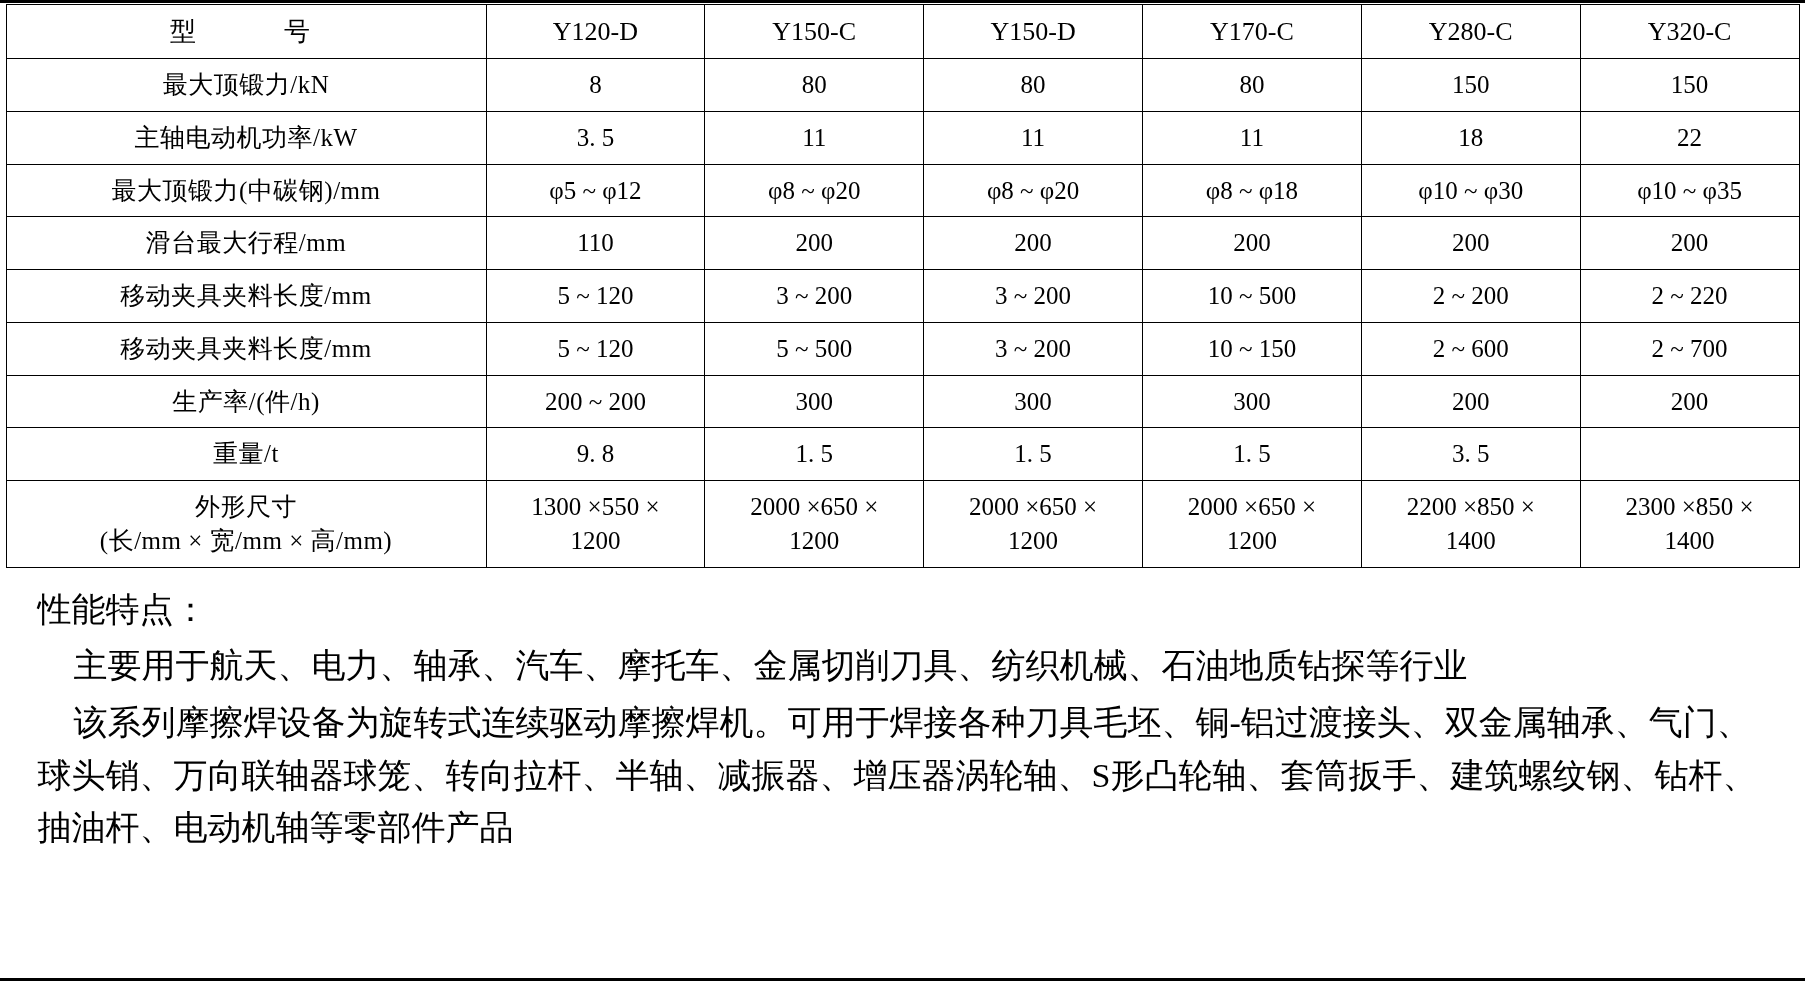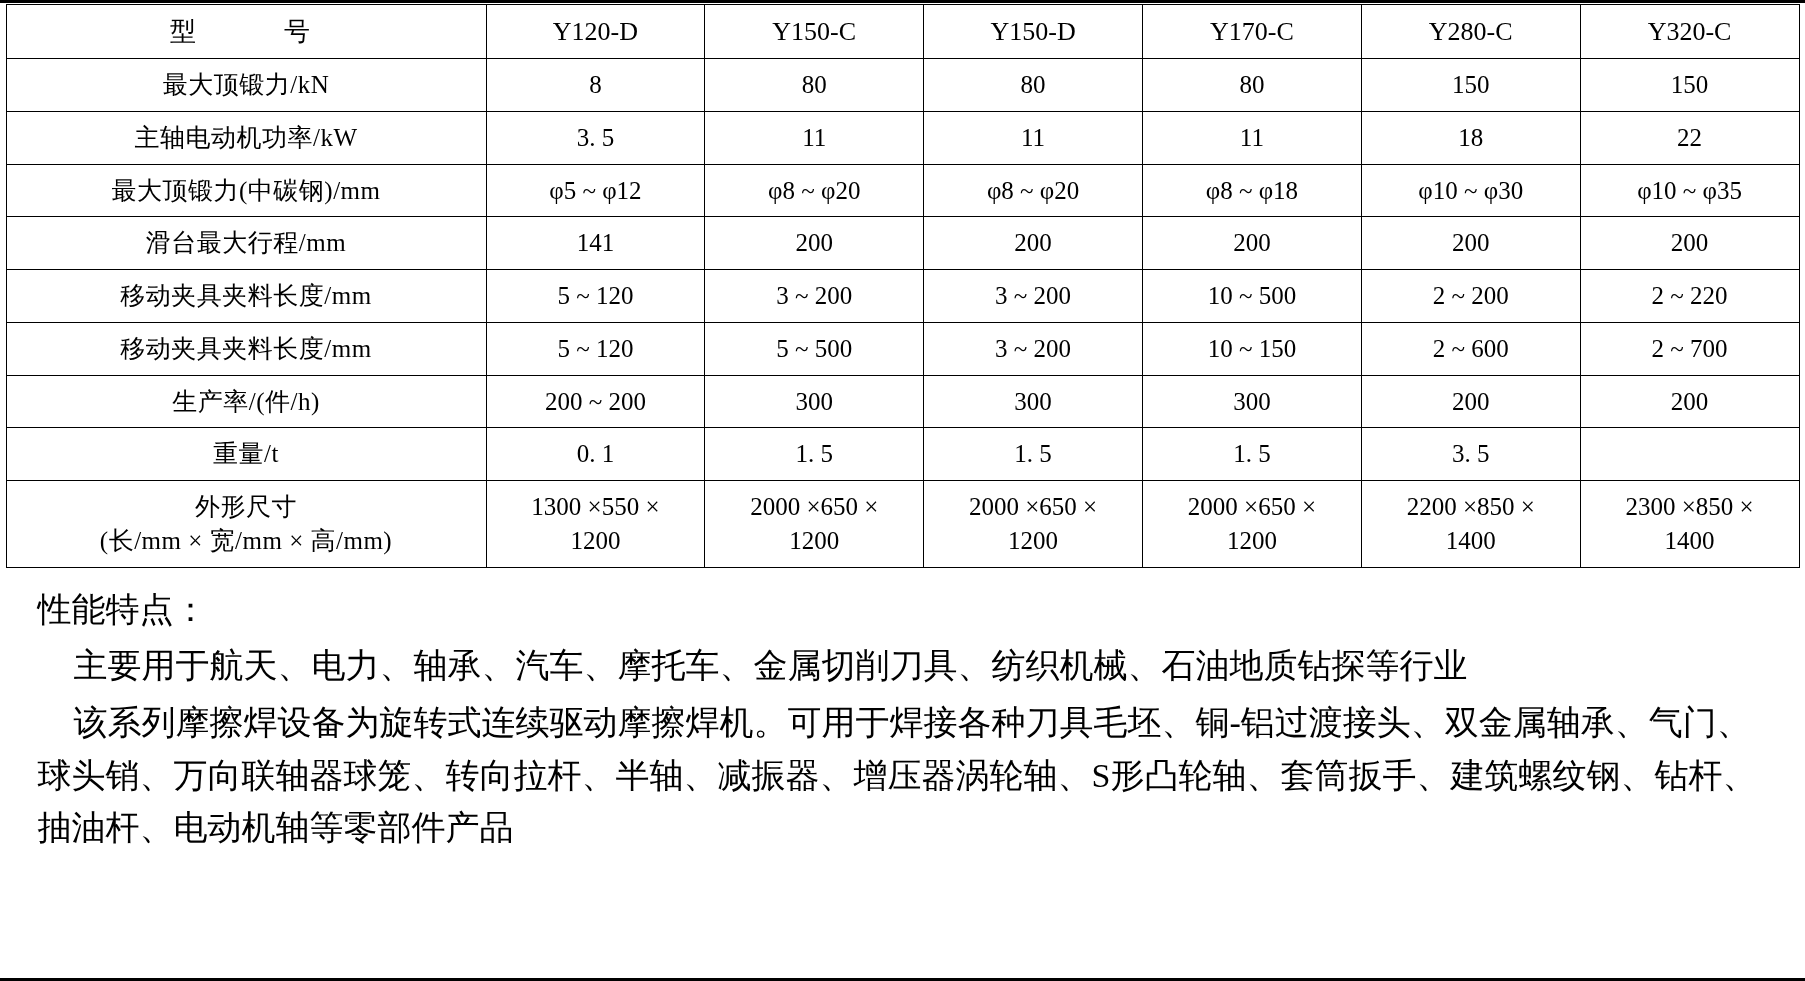--- a/index.html
+++ b/index.html
@@ -145,21 +145,21 @@
           <td class="nowrap-num">φ5 ~ φ12</td>
           <td class="nowrap-num">φ8 ~ φ20</td>
           <td class="nowrap-num">φ8 ~ φ20</td>
           <td class="nowrap-num">φ8 ~ φ18</td>
           <td class="nowrap-num">φ10 ~ φ30</td>
           <td class="nowrap-num">φ10 ~ φ35</td>
         </tr>
 
         <tr>
           <td class="label-cell">滑台最大行程/mm</td>
-          <td>141</td>
+          <td>110</td>
           <td>200</td>
           <td>200</td>
           <td>200</td>
           <td>200</td>
           <td>200</td>
         </tr>
 
         <tr>
           <td class="label-cell">移动夹具夹料长度/mm</td>
           <td class="nowrap-num">5 ~ 120</td>
@@ -185,21 +185,21 @@
           <td class="nowrap-num">200 ~ 200</td>
           <td>300</td>
           <td>300</td>
           <td>300</td>
           <td>200</td>
           <td>200</td>
         </tr>
 
         <tr>
           <td class="label-cell">重量/t</td>
-          <td>0. 1</td>
+          <td>9. 8</td>
           <td>1. 5</td>
           <td>1. 5</td>
           <td>1. 5</td>
           <td>3. 5</td>
           <td></td>
         </tr>
 
         <tr class="two-line">
           <td class="label-cell">
             <div>外形尺寸</div>

